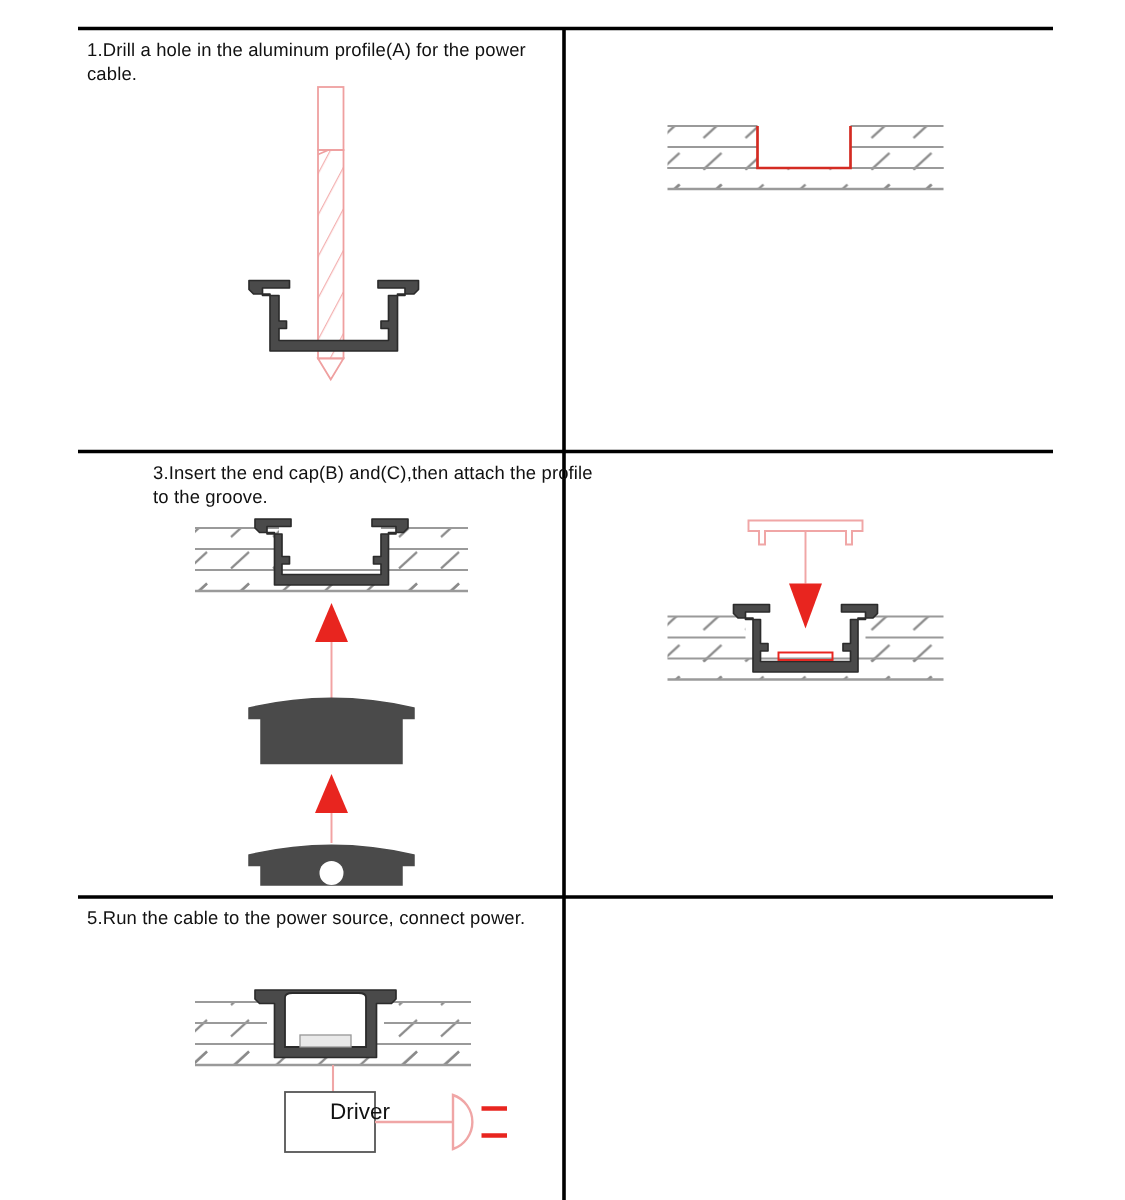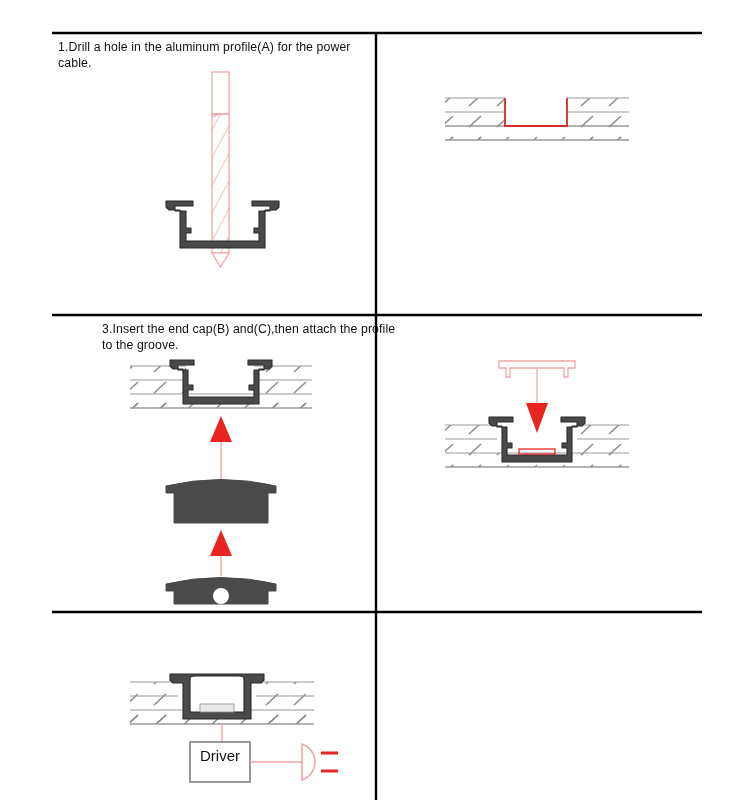--- a/index.html
+++ b/index.html
@@ -1,17 +1,17 @@
 <!DOCTYPE html>
 <html><head>
 <meta charset="utf-8">
 <style>
   html,body{margin:0;padding:0;background:#ffffff;}
   body{width:750px;height:800px;font-family:"Liberation Sans",sans-serif;position:relative;overflow:hidden;}
-  #sheet{position:absolute;left:0;top:18px;width:750px;height:688px;}
+  #sheet{position:absolute;left:0;top:4px;width:750px;height:688px;}
   .cell-text{
     position:absolute;
     font-size:12.3px;
     line-height:16px;
     color:#111;
     letter-spacing:0.1px;
     white-space:pre-wrap;
   }
   svg{display:block;}
 </style>
@@ -30,20 +30,21 @@
 
     <line x1="376" y1="14" x2="376" y2="800" stroke="#000" stroke-width="2.4"></line>
   </svg>
 
   <div class="cell-text" style="left:58px;top:21px;width:305px;">1.Drill a hole in the aluminum profile(A) for the power cable.</div>
 
 
   <div class="cell-text" style="left:58px;top:303px;width:305px;margin-left:44px;">3.Insert the end cap(B) and(C),then attach the profile to the groove.</div>
 
 
+  <div class="cell-text" style="left:58px;top:600px;width:300px;">5.Run the cable to the power source, connect power.</div>
 
   <svg width="0" height="0" style="position:absolute">
     <defs>
 
       <pattern id="hatchTicks" width="28" height="21" patternUnits="userSpaceOnUse">
         <line x1="4" y1="16" x2="16" y2="5" stroke="#8a8a8a" stroke-width="1.5"></line>
       </pattern>
 
       <pattern id="fluteHatch" width="13" height="13" patternUnits="userSpaceOnUse" patternTransform="rotate(28)">
         <line x1="0" y1="0" x2="0" y2="13" stroke="#f3b0b0" stroke-width="1.6"></line>
@@ -217,15 +218,15 @@
     <line x1="128" y1="94" x2="180" y2="94" stroke="#f0a6a6" stroke-width="1.6"></line>
 
     <g>
       <path d="M180 76 A 19 19 0 0 1 180 112 Z" fill="#ffffff" stroke="#f0a6a6" stroke-width="1.6"></path>
       <line x1="199" y1="85" x2="216" y2="85" stroke="#e8251f" stroke-width="3"></line>
       <line x1="199" y1="103" x2="216" y2="103" stroke="#e8251f" stroke-width="3"></line>
     </g>
   </svg>
 
   <div style="position:absolute;left:190px;top:729px;width:60px;text-align:center;
-              font-size:15px;color:#111;font-family:'Liberation Sans',sans-serif;">Driver</div>
+              font-size:15px;color:#111;font-family:'Liberation Sans',sans-serif;padding-left:20px;">Driver</div>
 
 </div>
 
 </body></html>

